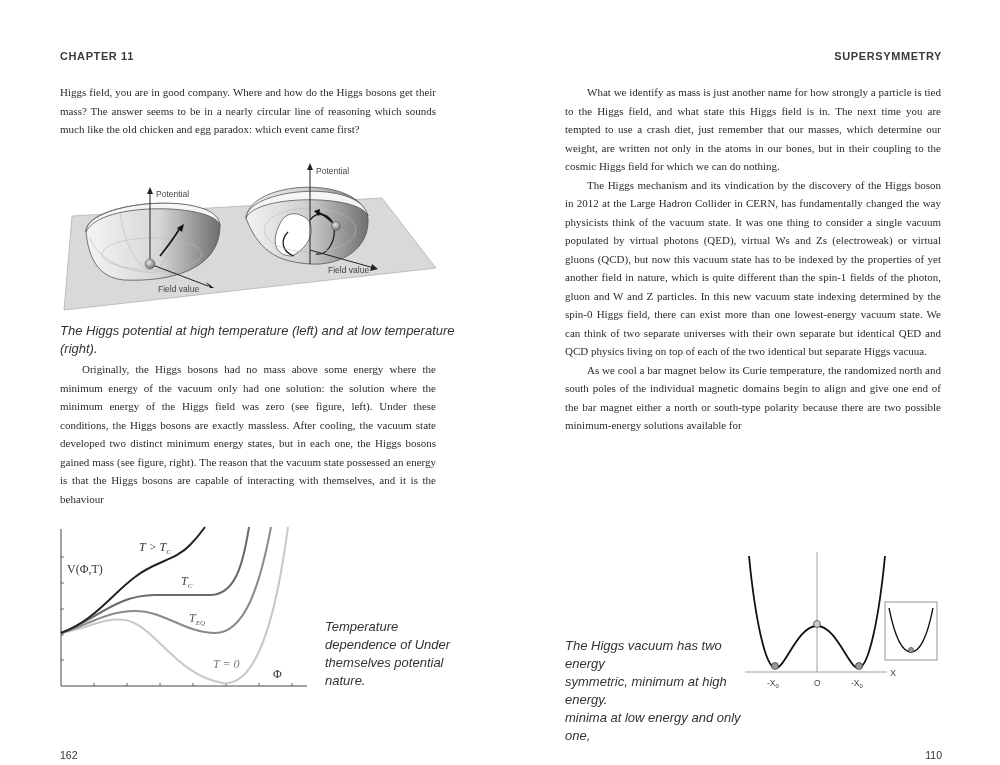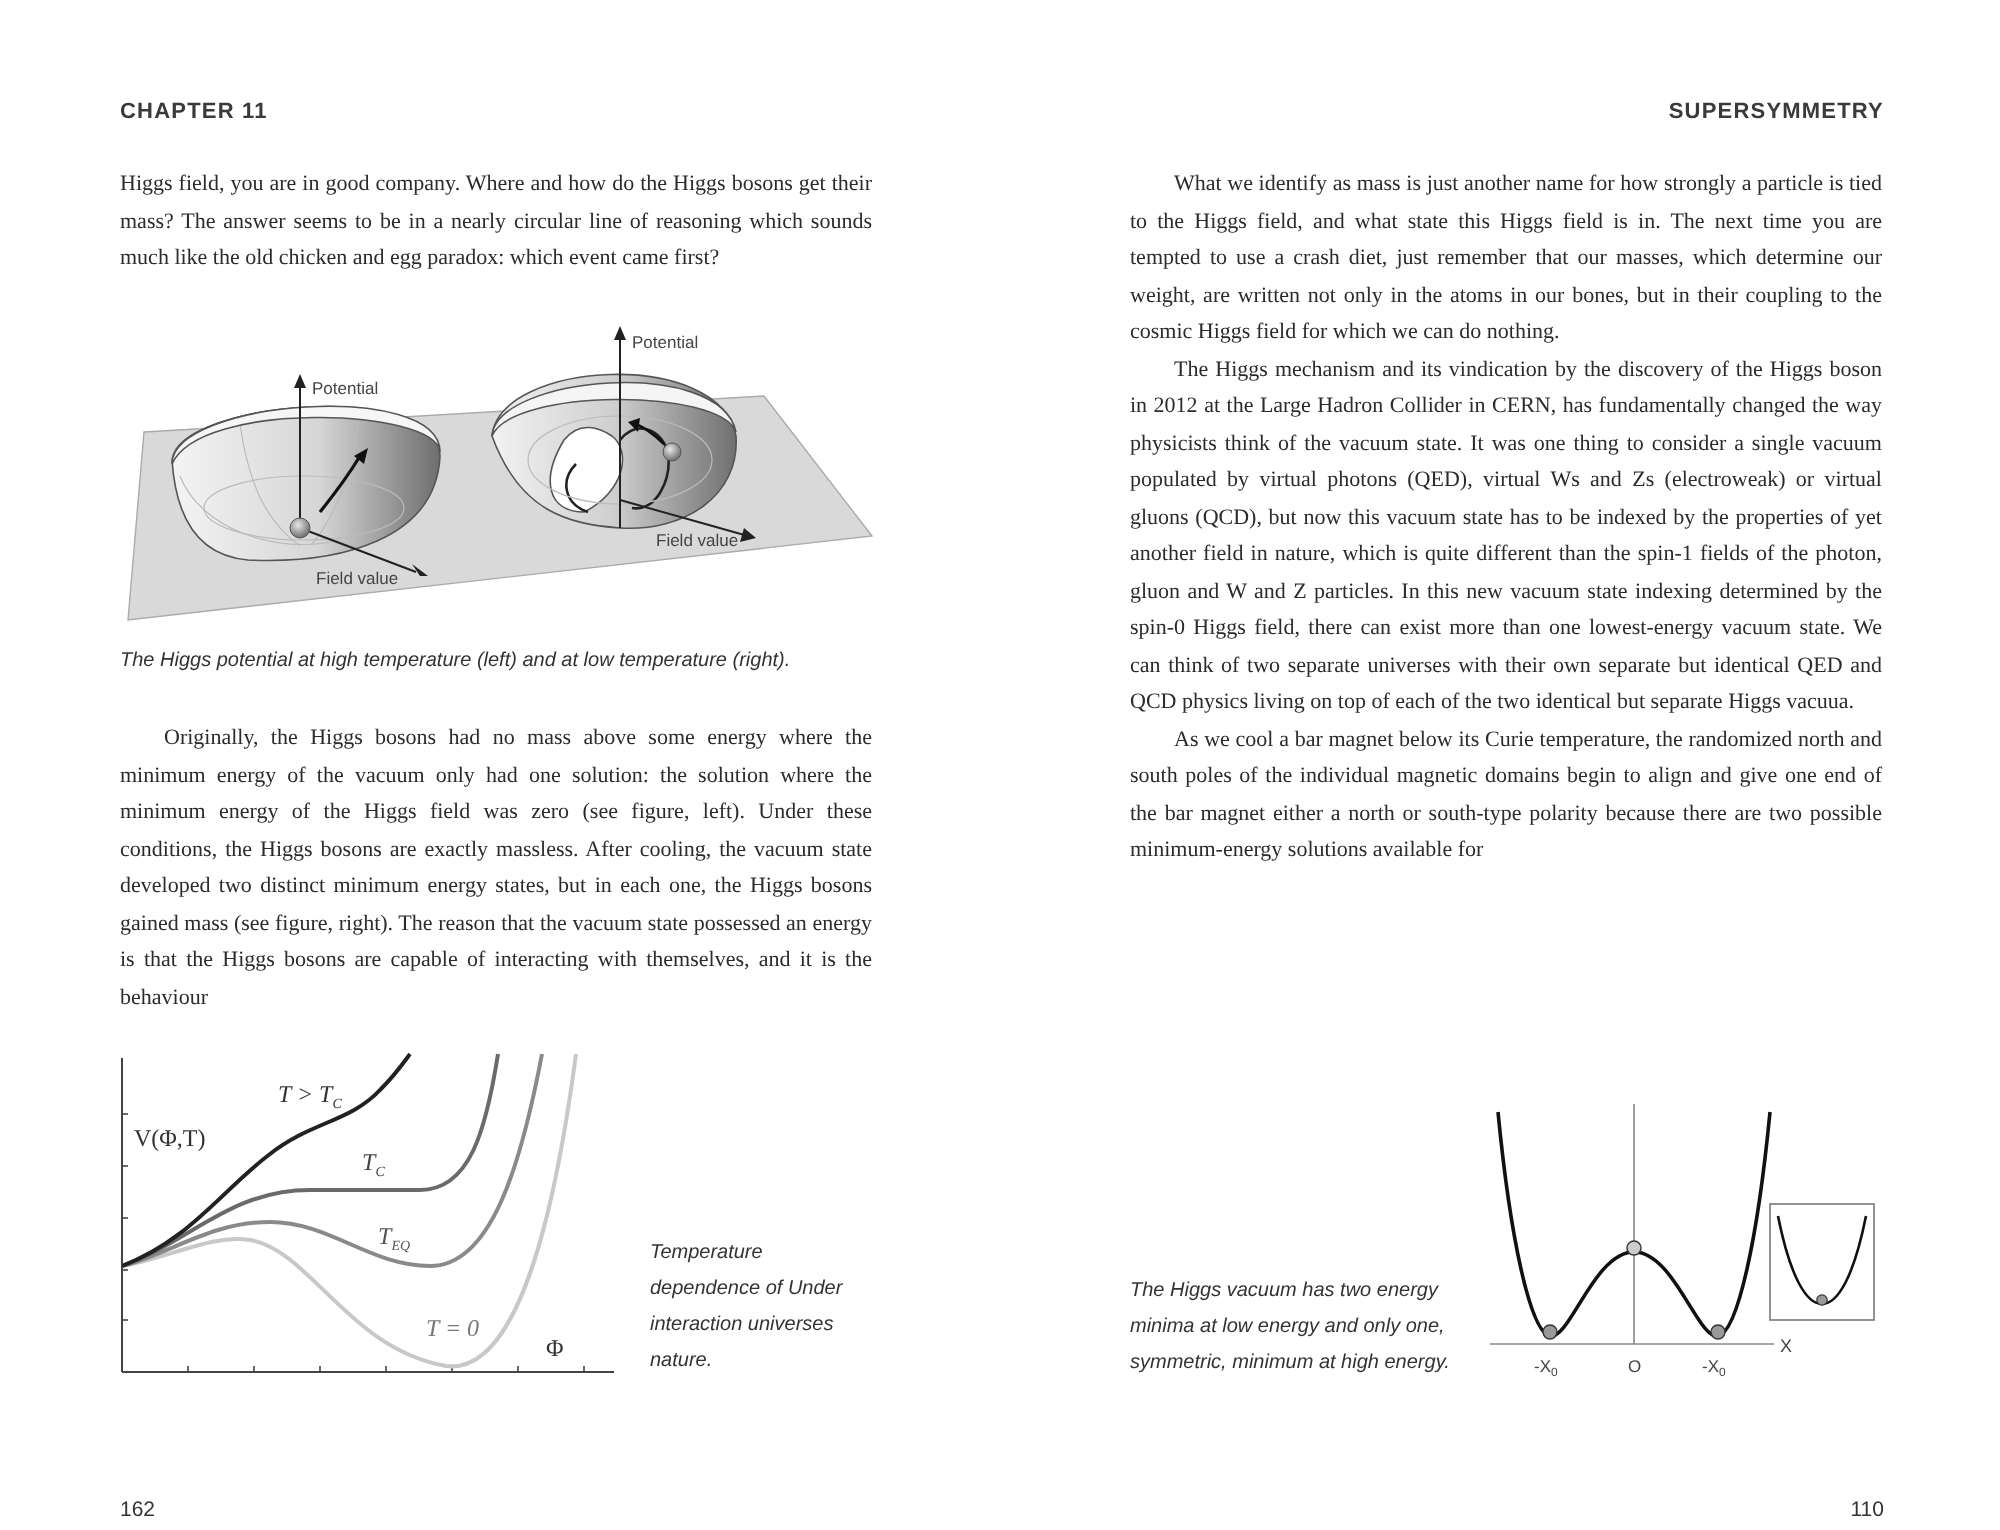--- a/index.html
+++ b/index.html
@@ -6,21 +6,21 @@
   body { width:1000px; height:765px; position:relative; overflow:hidden; font-family:"DejaVu Serif", serif; color:#2a2a2a; }
   .page { position:absolute; top:0; height:765px; }
   .page-left { left:0; width:500px; }
   .page-right { left:500px; width:500px; }
   .running-head { position:absolute; top:50px; font-family:"Liberation Sans", sans-serif; font-size:11px; letter-spacing:0.6px; color:#3a3a3a;font-weight:bold; }
   .page-left .running-head { left:60px; }
   .page-right .running-head { right:58px; }
   .body-text { position:absolute; font-family:Liberation Serif, serif; font-size:11px; line-height:18.5px; text-align:justify; color:#2b2b2b; }
   .body-text p { margin:0; }
   .body-text p.indent { text-indent:22px; }
-  .caption { position:absolute; font-family:"Liberation Sans", sans-serif; font-style:italic; font-size:10px; line-height:18px; color:#333; }
+  .caption { position:absolute; font-family:"Liberation Sans", sans-serif; font-style:italic; font-size:13px; line-height:18px; color:#333; }
   .folio { position:absolute; top:749px; font-family:"Liberation Sans", sans-serif; font-size:10.5px; color:#333; }
   .page-left .folio { left:60px; }
   .page-right .folio { right:58px; }
   svg text { font-family:"Liberation Sans", sans-serif; }
   .serif-lbl { font-family:"Liberation Serif", serif; }
 </style>
 </head>
 <body>
 
 <div class="page page-left">
@@ -123,40 +123,40 @@
     <text x="84" y="26" font-size="12" font-style="italic" fill="#333" class="serif-lbl"><tspan>T &gt; T</tspan><tspan font-size="7" dy="3">C</tspan></text>
     <text x="126" y="60" font-size="12" font-style="italic" fill="#444" class="serif-lbl"><tspan>T</tspan><tspan font-size="7" dy="3">C</tspan></text>
     <text x="134" y="97" font-size="12" font-style="italic" fill="#555" class="serif-lbl"><tspan>T</tspan><tspan font-size="7" dy="3">EQ</tspan></text>
     <text x="158" y="143" font-size="12" font-style="italic" fill="#777" class="serif-lbl">T = 0</text>
     <text x="218" y="153" font-size="12" fill="#333" class="serif-lbl">Φ</text>
   </svg>
 
   <div class="caption" style="left:325px; top:618px; width:130px;">
     <div>Temperature</div>
     <div>dependence of Under</div>
-    <div>interaction universes</div>
+    <div>themselves potential</div>
     <div>nature.</div>
   </div>
 
   <div class="folio">162</div>
 </div>
 
 <div class="page page-right">
   <div class="running-head">SUPERSYMMETRY</div>
 
   <div class="body-text" style="left:65px; top:83px; width:376px;">
     <p class="indent">What we identify as mass is just another name for how strongly a particle is tied to the Higgs field, and what state this Higgs field is in. The next time you are tempted to use a crash diet, just remember that our masses, which determine our weight, are written not only in the atoms in our bones, but in their coupling to the cosmic Higgs field for which we can do nothing.</p>
     <p class="indent">The Higgs mechanism and its vindication by the discovery of the Higgs boson in 2012 at the Large Hadron Collider in CERN, has fundamentally changed the way physicists think of the vacuum state. It was one thing to consider a single vacuum populated by virtual photons (QED), virtual Ws and Zs (electroweak) or virtual gluons (QCD), but now this vacuum state has to be indexed by the properties of yet another field in nature, which is quite different than the spin-1 fields of the photon, gluon and W and Z particles. In this new vacuum state indexing determined by the spin-0 Higgs field, there can exist more than one lowest-energy vacuum state. We can think of two separate universes with their own separate but identical QED and QCD physics living on top of each of the two identical but separate Higgs vacuua.</p>
     <p class="indent">As we cool a bar magnet below its Curie temperature, the randomized north and south poles of the individual magnetic domains begin to align and give one end of the bar magnet either a north or south-type polarity because there are two possible minimum-energy solutions available for</p>
   </div>
 
   <div class="caption" style="left:65px; top:637px; width:190px;">
     <div>The Higgs vacuum has two energy</div>
+    <div>symmetric, minimum at high energy.</div>
     <div>minima at low energy and only one,</div>
-    <div>symmetric, minimum at high energy.</div>
   </div>
 
   <svg style="position:absolute; left:245px; top:548px;" width="200" height="145" viewBox="0 0 200 145">
     <line x1="72" y1="4" x2="72" y2="124" stroke="#888" stroke-width="0.8"></line>
     <line x1="0" y1="124" x2="142" y2="124" stroke="#888" stroke-width="0.8"></line>
     <path d="M4,8 C10,70 20,118 30,120 C40,122 52,78 72,78 C92,78 104,122 114,120 C124,118 134,70 140,8" fill="none" stroke="#111" stroke-width="1.8"></path>
     <circle cx="72" cy="76" r="3.5" fill="#ccc" stroke="#333" stroke-width="0.7"></circle>
     <circle cx="30" cy="118" r="3.5" fill="#999" stroke="#333" stroke-width="0.7"></circle>
     <circle cx="114" cy="118" r="3.5" fill="#999" stroke="#333" stroke-width="0.7"></circle>
     <text x="145" y="128" font-size="9" fill="#444">X</text>

